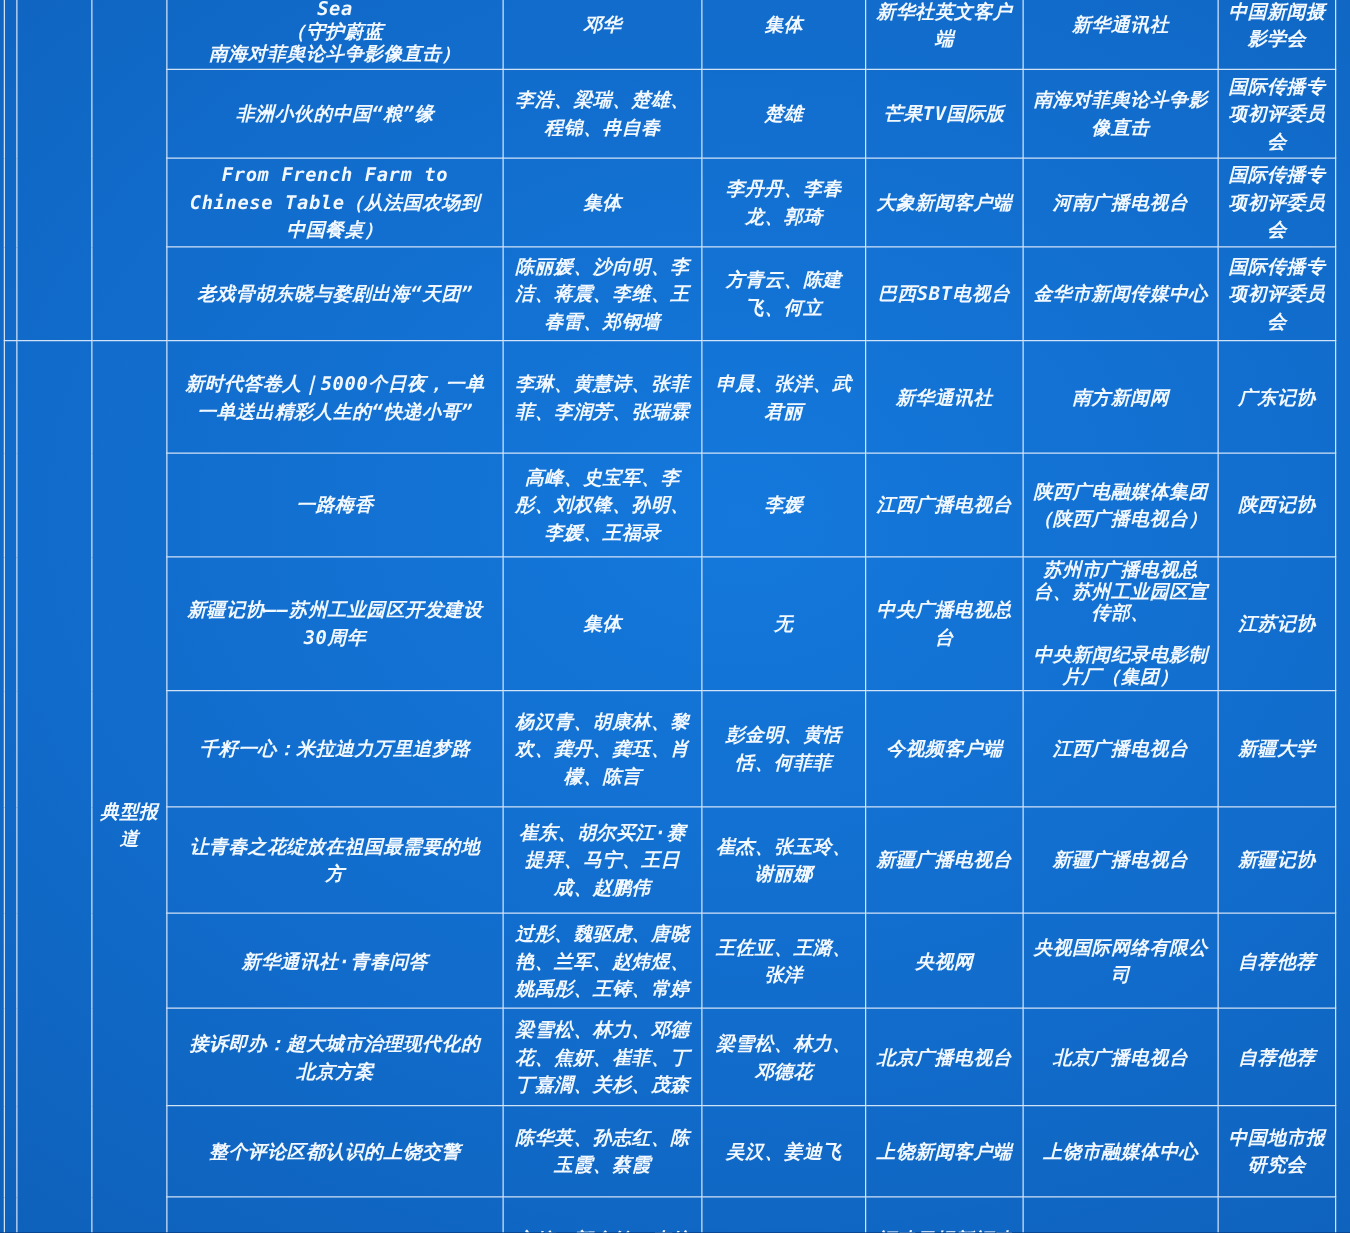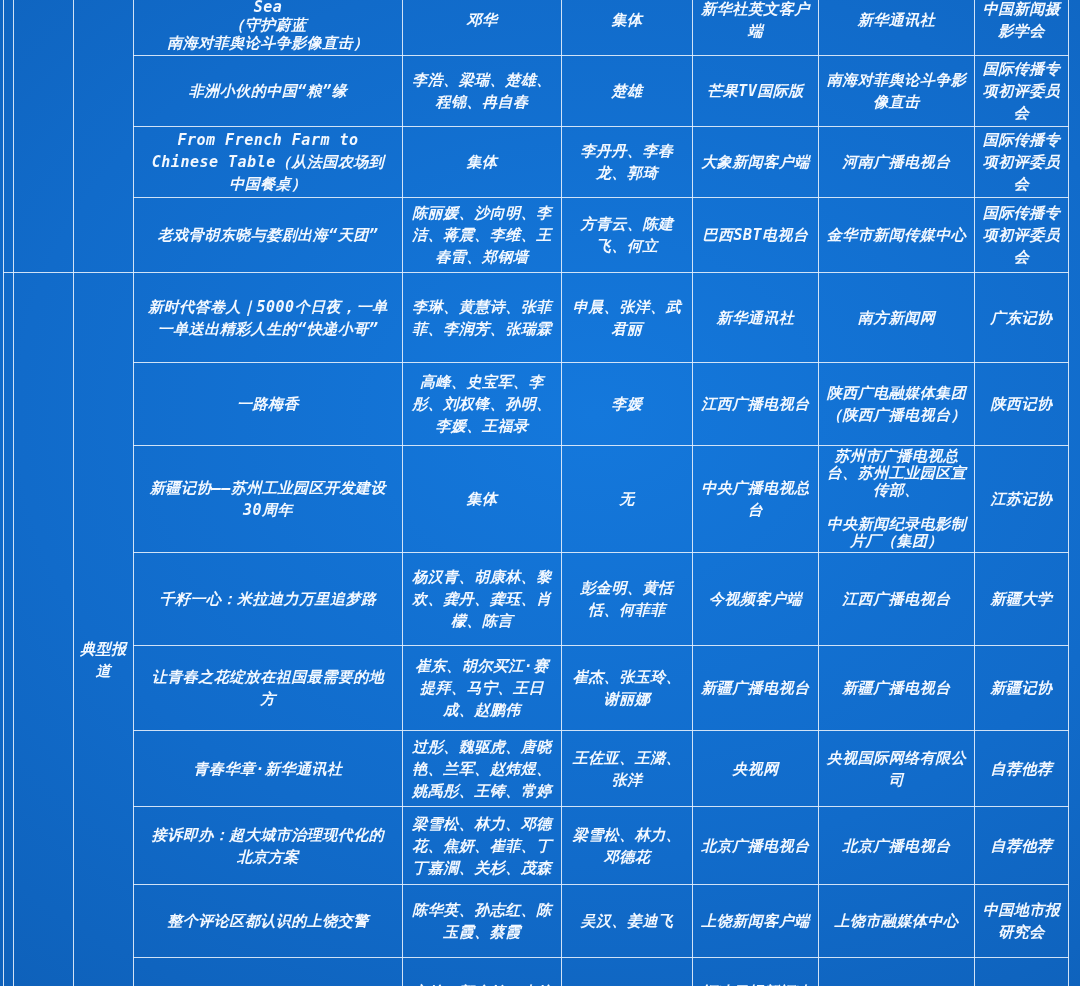--- a/index.html
+++ b/index.html
@@ -124,21 +124,21 @@
     </tr>
     <tr style="height:85px">
       <td class="title-col">让青春之花绽放在祖国最需要的地方</td>
       <td>崔东、胡尔买江·赛提拜、马宁、王日成、赵鹏伟</td>
       <td>崔杰、张玉玲、谢丽娜</td>
       <td>新疆广播电视台</td>
       <td>新疆广播电视台</td>
       <td>新疆记协</td>
     </tr>
     <tr style="height:76px">
-      <td class="title-col">青春华章·新华通讯社</td>
+      <td class="title-col">新华通讯社·青春问答</td>
       <td>过彤、魏驱虎、唐晓艳、兰军、赵炜煜、姚禹彤、王铸、常婷</td>
       <td>王佐亚、王潞、张洋</td>
       <td>央视网</td>
       <td>央视国际网络有限公司</td>
       <td>自荐他荐</td>
     </tr>
     <tr style="height:78px">
       <td class="title-col">接诉即办：超大城市治理现代化的北京方案</td>
       <td>梁雪松、林力、邓德花、焦妍、崔菲、丁丁嘉濶、关杉、茂森</td>
       <td>梁雪松、林力、邓德花</td>

